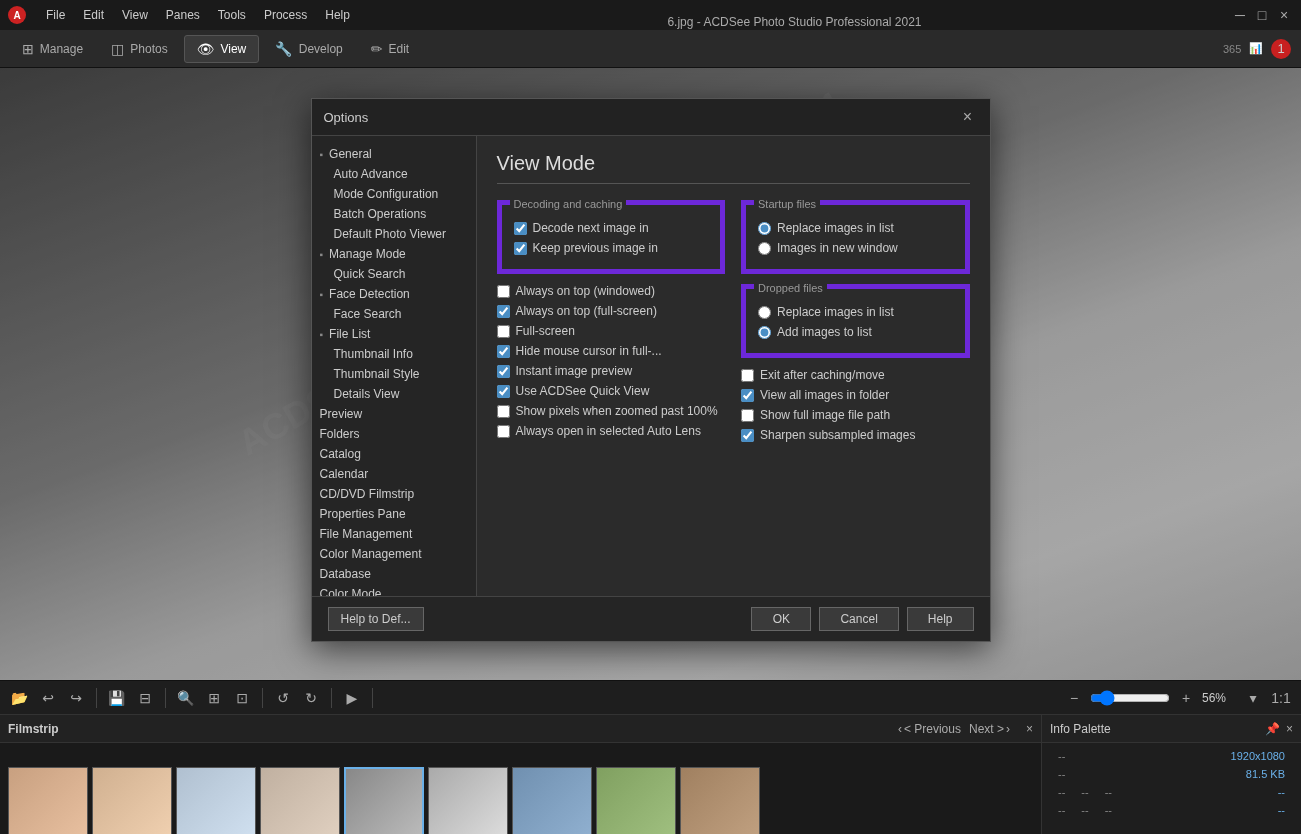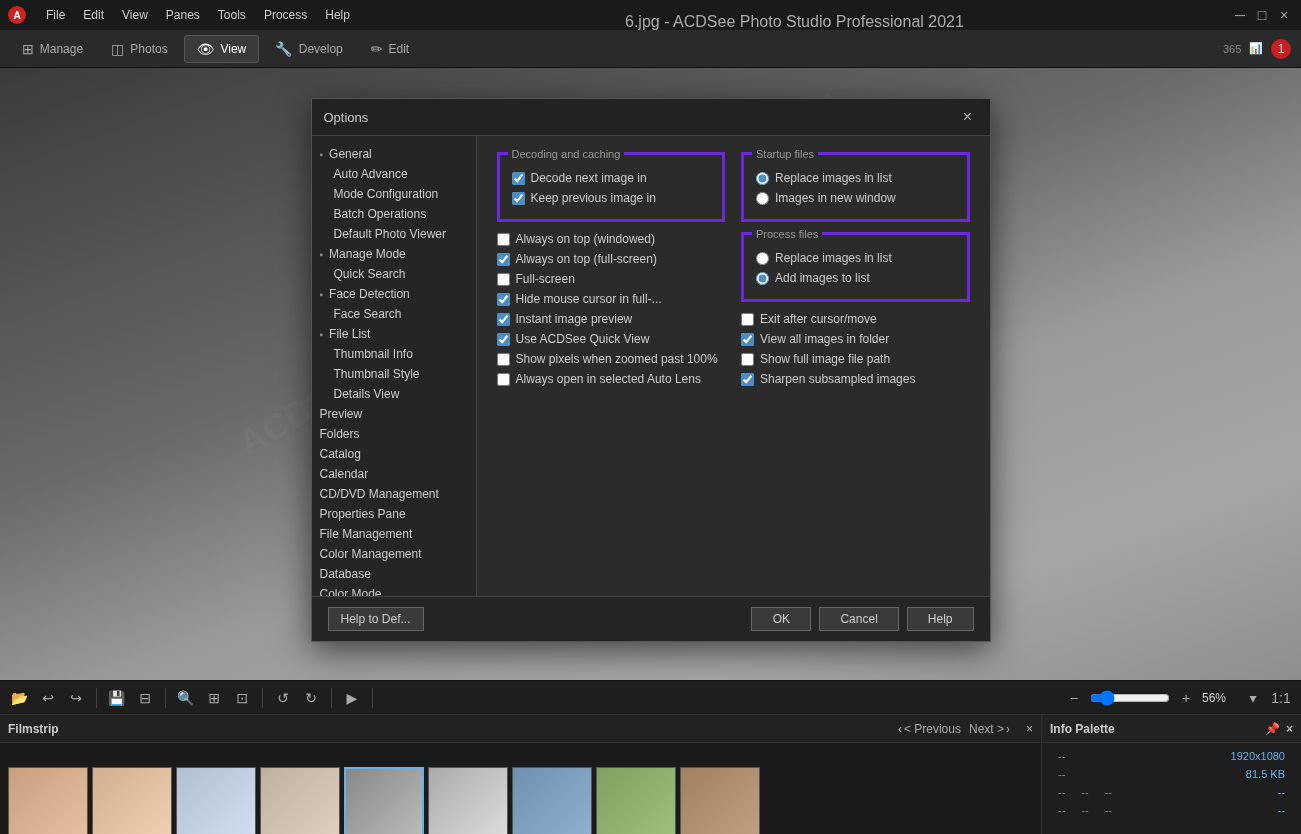--- a/index.html
+++ b/index.html
@@ -4,21 +4,21 @@
   <style>
     * { box-sizing: border-box; margin: 0; padding: 0; }
     body { font-family: 'Segoe UI', Arial, sans-serif; font-size: 12px; background: #1a1a1a; color: #ccc; width: 1301px; height: 834px; overflow: hidden; position: relative; }
 
     
     .title-bar { background: #1a1a1a; height: 30px; display: flex; align-items: center; padding: 0 8px; justify-content: space-between; }
     .title-bar-left { display: flex; align-items: center; gap: 12px; }
     .app-icon { width: 18px; height: 18px; background: #cc2222; border-radius: 50%; display: flex; align-items: center; justify-content: center; color: white; font-size: 10px; font-weight: bold; }
     .menu-bar { display: flex; gap: 2px; }
     .menu-item { color: #ccc; padding: 2px 8px; cursor: pointer; font-size: 12px; }
-    .title-text { color: #aaa; font-size: 16px; flex: 1; text-align: center; margin-top: 13px; }
+    .title-text { color: #aaa; font-size: 12px; flex: 1; text-align: center; margin-top: 13px; }
     .window-controls { display: flex; gap: 4px; }
     .win-btn { width: 18px; height: 18px; display: flex; align-items: center; justify-content: center; color: #aaa; font-size: 14px; cursor: pointer; }
 
     
     .mode-bar { background: #2a2a2a; height: 38px; display: flex; align-items: center; padding: 0 10px; gap: 4px; border-bottom: 1px solid #111; }
     .mode-btn { display: flex; align-items: center; gap: 6px; padding: 4px 12px; color: #aaa; cursor: pointer; border-radius: 3px; font-size: 12px; height: 28px; }
     .mode-btn.active { background: #3a3a3a; color: #fff; border: 1px solid #555; }
     .mode-icon { font-size: 14px; }
 
     
@@ -88,21 +88,21 @@
     
     .t1 { background: linear-gradient(135deg, #c8a080, #e8c0a0); }
     .t2 { background: linear-gradient(135deg, #d0b090, #f0d0b0); }
     .t3 { background: linear-gradient(135deg, #b0c0d0, #d0e0f0); }
     .t4 { background: linear-gradient(135deg, #c0b0a0, #e0d0c0); }
     .t5 { background: linear-gradient(135deg, #888, #bbb); }
     .t6 { background: linear-gradient(135deg, #7090b0, #90b0d0); }
     .t7 { background: linear-gradient(135deg, #80a060, #a0c080); }
     .t8 { background: linear-gradient(135deg, #a08060, #c0a080); }
 
-    .section-border { border: 3px solid #6d28d9; padding: 10px 12px 8px; margin-bottom: 10px; position: relative; }
+    .section-border { border: 5px solid #6d28d9; padding: 10px 12px 8px; margin-bottom: 10px; position: relative; }
     .section-legend { position: absolute; top: -7px; left: 8px; background: #2b2b2b; padding: 0 4px; font-size: 11px; color: #999; }
   </style>
 </head>
 <body>
 
 <div class="title-bar">
   <div class="title-bar-left">
     <div class="app-icon">A</div>
     <div class="menu-bar">
       <span class="menu-item">File</span>
@@ -185,30 +185,31 @@
           <div class="tree-item group">
             <span class="expand-icon">▪</span>File List
           </div>
           <div class="tree-item tree-child">Thumbnail Info</div>
           <div class="tree-item tree-child">Thumbnail Style</div>
           <div class="tree-item tree-child">Details View</div>
           <div class="tree-item">Preview</div>
           <div class="tree-item">Folders</div>
           <div class="tree-item">Catalog</div>
           <div class="tree-item">Calendar</div>
-          <div class="tree-item">CD/DVD Management</div>
+          <div class="tree-item">CD/DVD Filmstrip</div>
           <div class="tree-item">Properties Pane</div>
           <div class="tree-item">File Management</div>
           <div class="tree-item">Color Management</div>
           <div class="tree-item">Database</div>
           <div class="tree-item">Color Mode</div>
 
         </div>
 
         <div class="options-content">
+          <div class="options-title">View Mode</div>
 
           <div class="two-col">
 
             <div class="col">
 
               <div class="section-border">
                 <span class="section-legend">Decoding and caching</span>
                 <div style="height:6px;"></div>
                 <div class="check-row">
                   <input type="checkbox" checked="" style="">
@@ -265,36 +266,36 @@
                   <input type="radio" name="startup" checked="" style="">
                   <span>Replace images in list</span>
                 </div>
                 <div class="radio-row">
                   <input type="radio" name="startup" style="">
                   <span>Images in new window</span>
                 </div>
               </div>
 
               <div class="section-border" style="margin-bottom:10px;">
-                <span class="section-legend">Process files</span>
+                <span class="section-legend">Dropped files</span>
                 <div style="height:6px;"></div>
                 <div class="radio-row">
                   <input type="radio" name="dropped" style="">
                   <span>Replace images in list</span>
                 </div>
                 <div class="radio-row">
                   <input type="radio" name="dropped" checked="" style="">
                   <span>Add images to list</span>
                 </div>
               </div>
 
               <div>
                 <div class="check-row">
                   <input type="checkbox" style="">
-                  <span>Exit after cursor/move</span>
+                  <span>Exit after caching/move</span>
                 </div>
                 <div class="check-row">
                   <input type="checkbox" checked="" style="">
                   <span>View all images in folder</span>
                 </div>
                 <div class="check-row">
                   <input type="checkbox" style="">
                   <span>Show full image file path</span>
                 </div>
                 <div class="check-row">
@@ -390,21 +391,21 @@
       <div class="thumb t7">
           <div class="thumb-inner t7"></div>
         </div>
       <div class="thumb t8">
           <div class="thumb-inner t8"></div>
         </div>
     </div>
   </div>
 
   <div class="info-side" style="width:260px; background:#1e1e1e; border-left:1px solid #333; display:flex; flex-direction:column;">
-    <div class="info-palette-header" style="height:28px; background:#222; display:flex; align-items:center; padding:0 8px; border-bottom:1px solid #333;font-weight:bold;">
+    <div class="info-palette-header" style="height:28px; background:#222; display:flex; align-items:center; padding:0 8px; border-bottom:1px solid #333;">
       <span class="info-palette-title">Info Palette</span>
       <div style="margin-left:auto; display:flex; gap:6px;">
         <span style="color:#aaa; cursor:pointer;">📌</span>
         <span style="color:#aaa; cursor:pointer;">×</span>
       </div>
     </div>
     <div style="padding:4px 8px;">
       <div class="info-row">
         <span>--</span>
         <span class="info-val">1920x1080</span>

